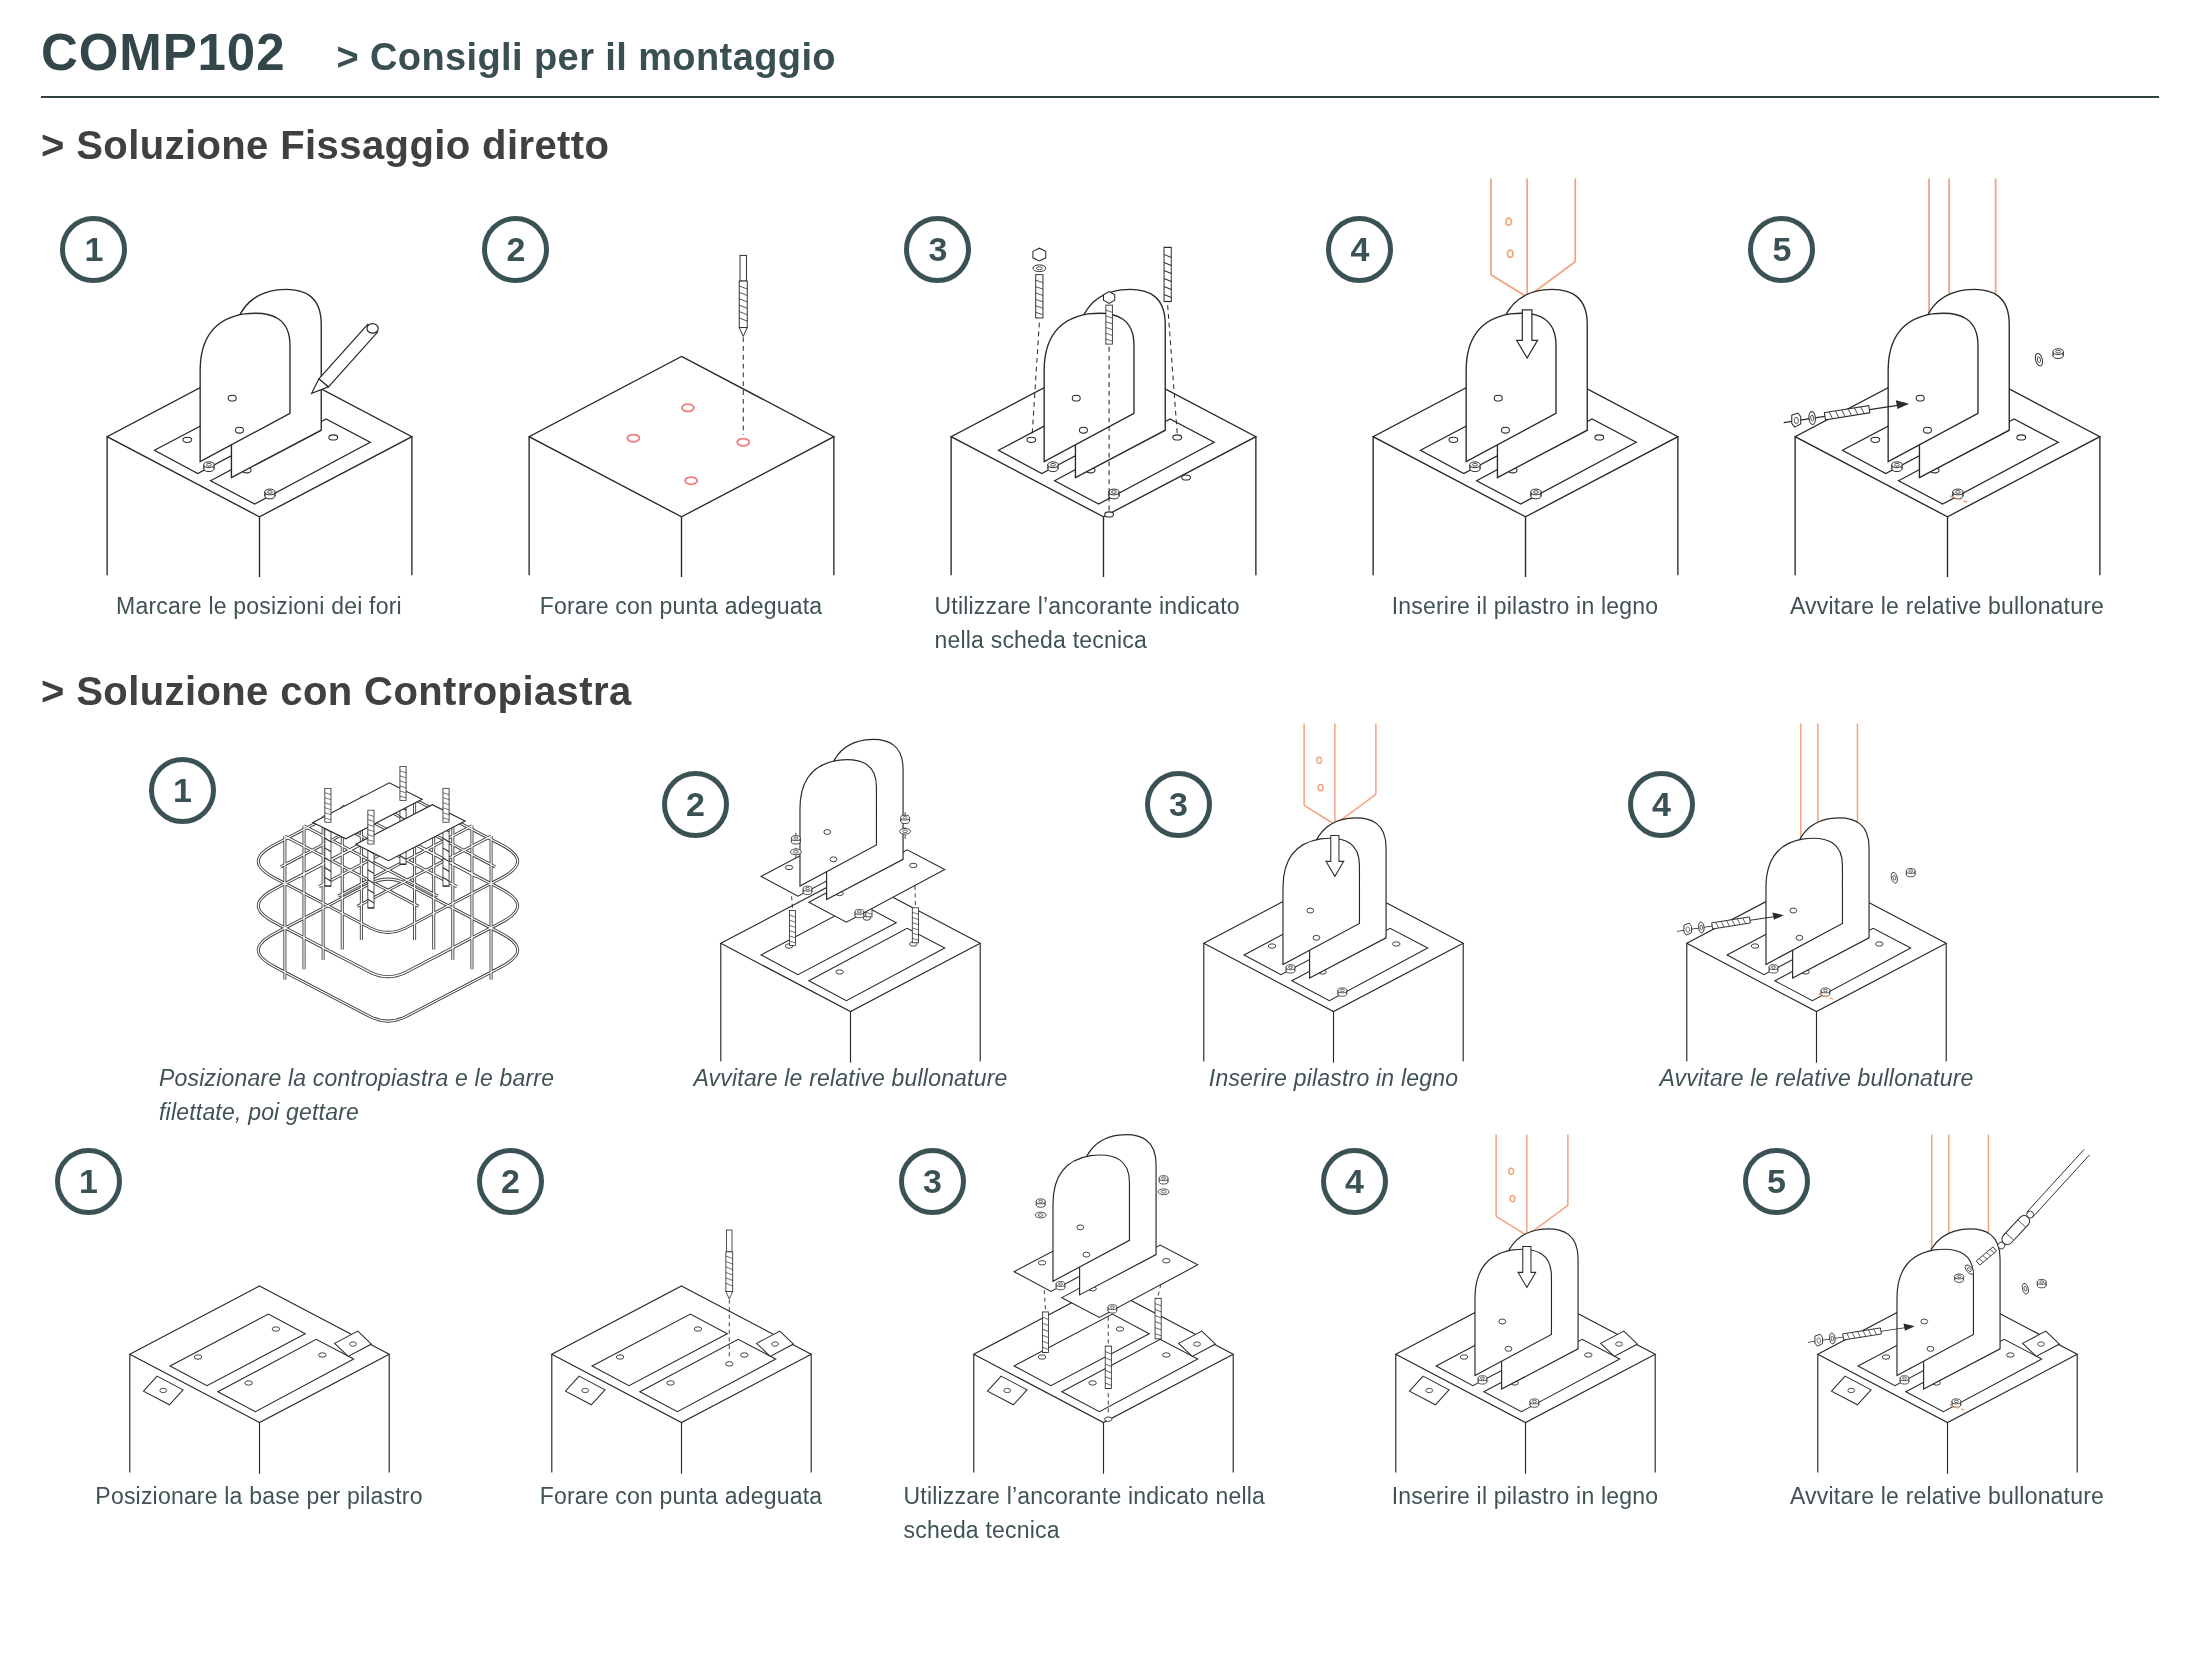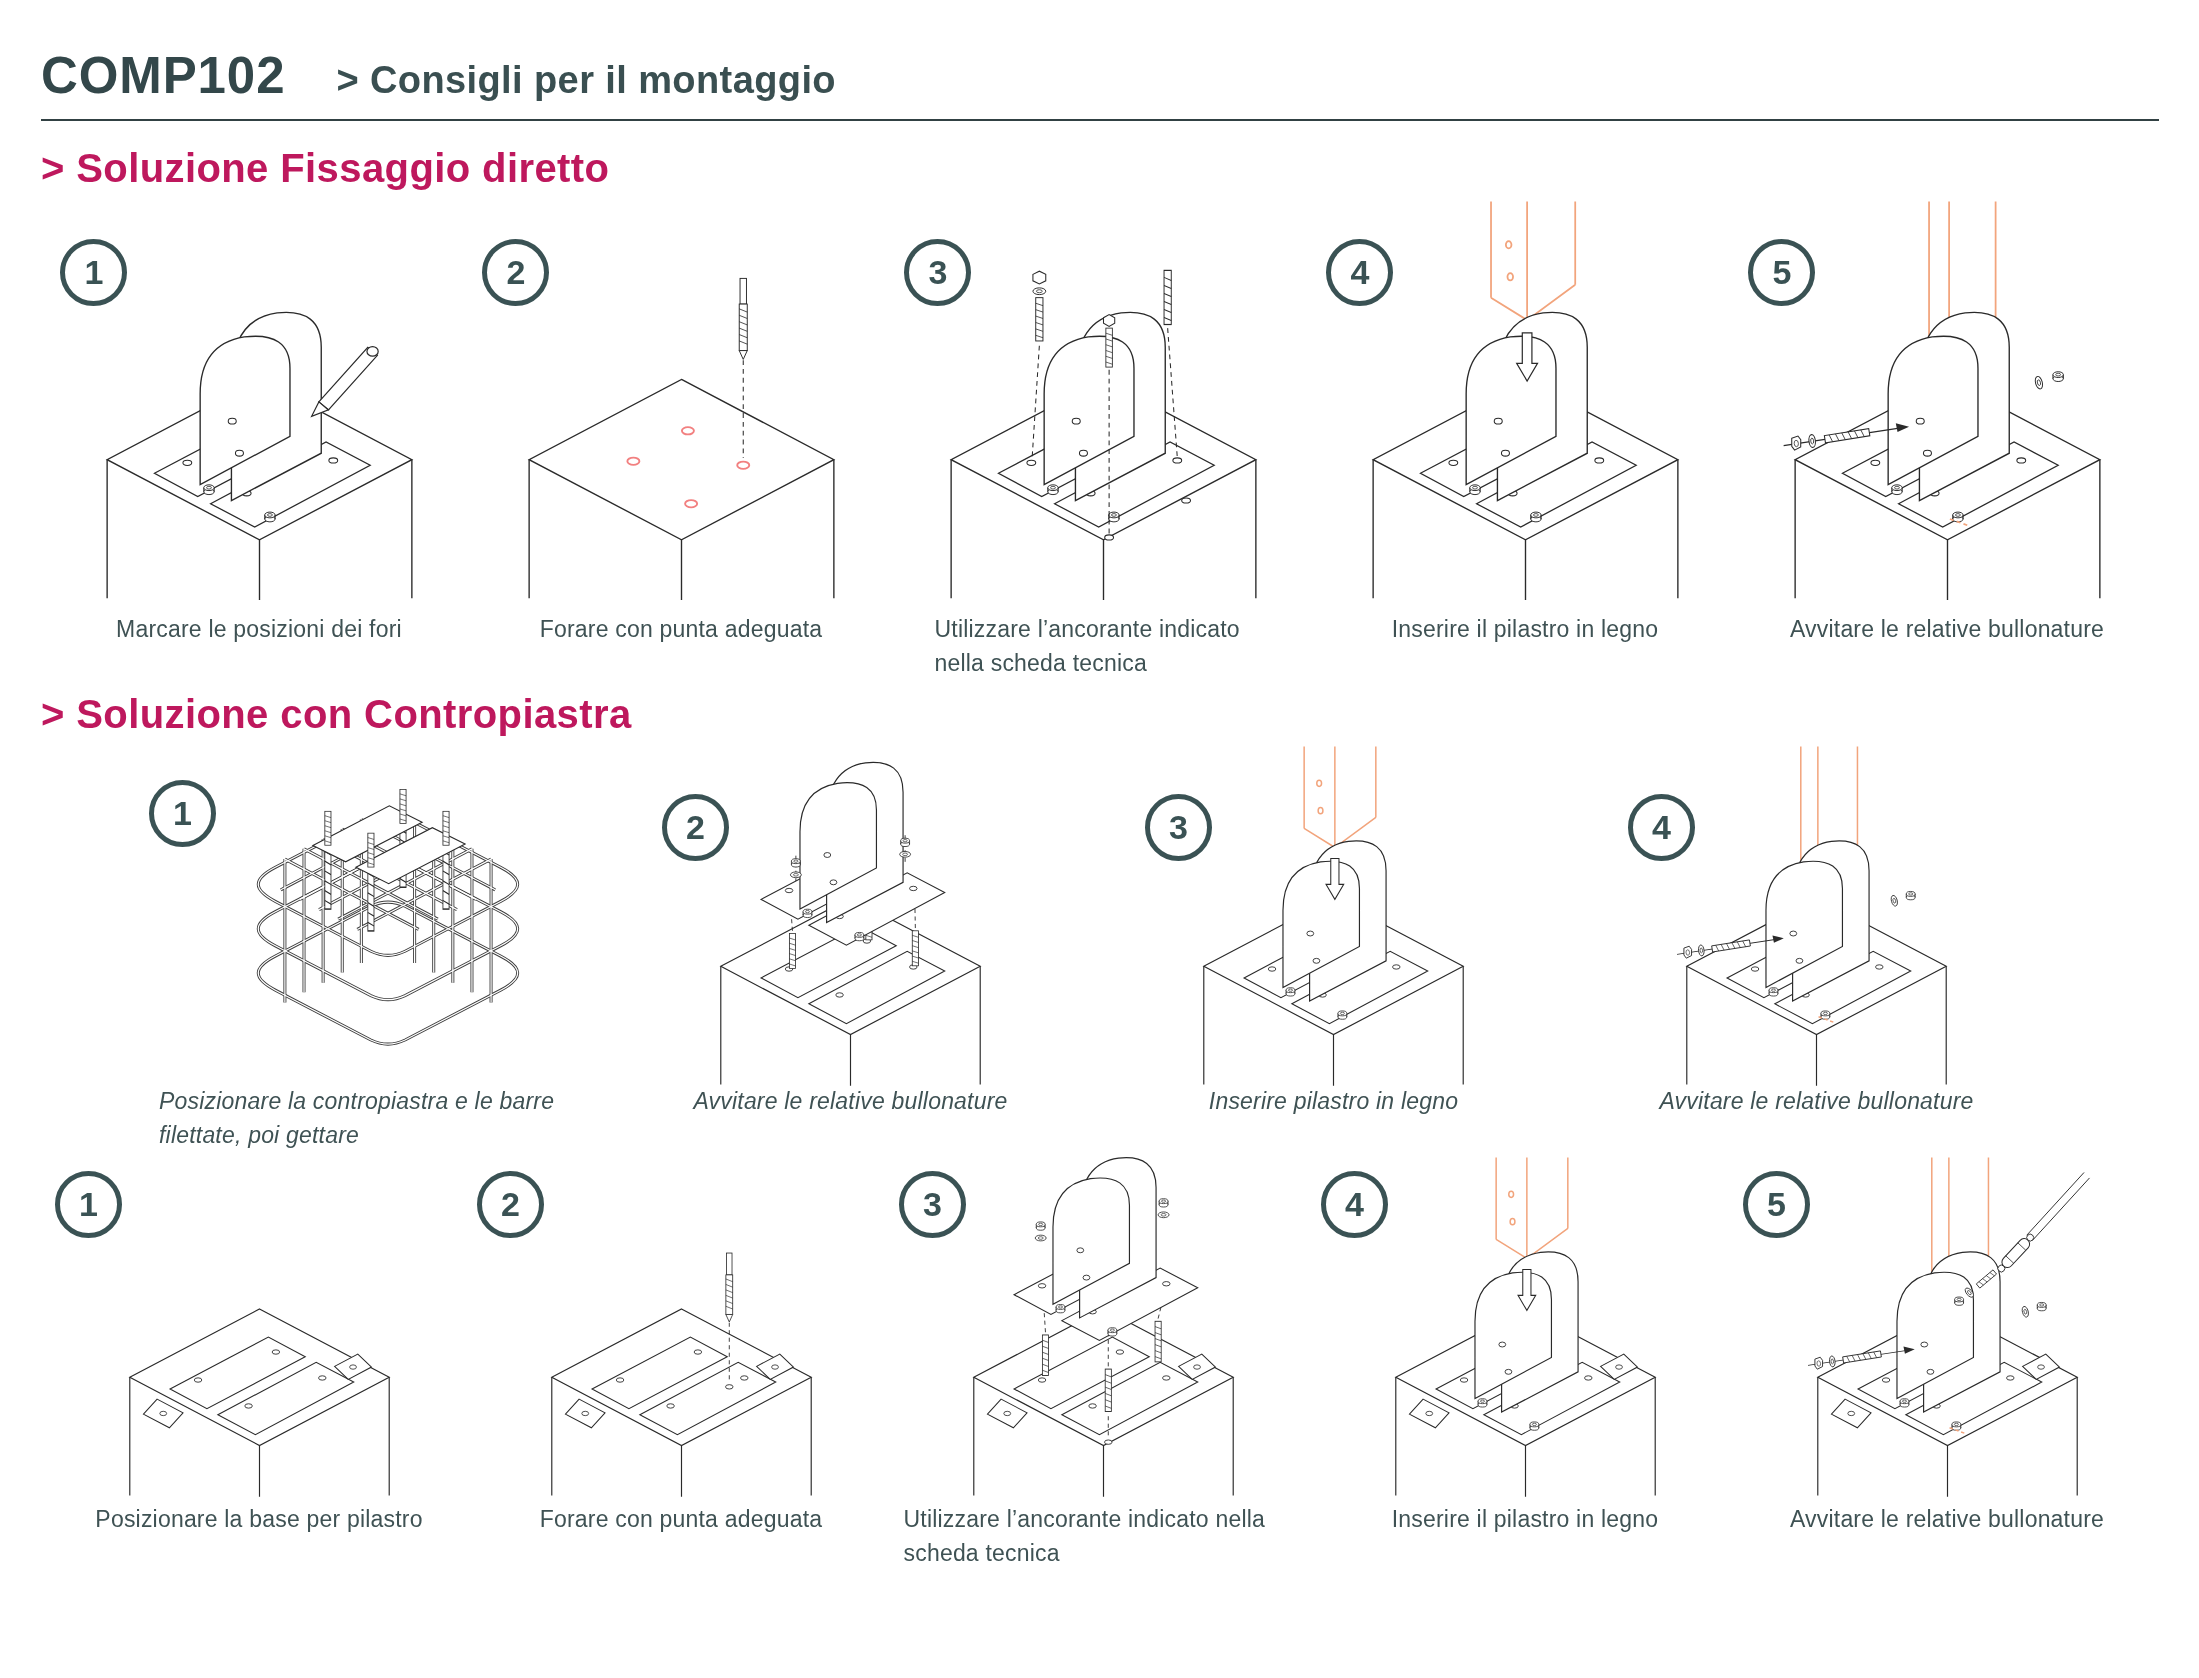--- a/index.html
+++ b/index.html
@@ -1,22 +1,22 @@
 <!DOCTYPE html>
 <html style="font-size:14px"><head>
 <meta charset="utf-8">
 <style>
   html,body{margin:0;padding:0;background:#ffffff;}
   body{width:2200px;height:1678px;overflow:hidden;font-family:"Liberation Sans",sans-serif;}
-  .page{padding:23px 41px 0 41px;margin-top:23px;}
+  .page{padding:23px 41px 0 41px;}
   .hdr{display:flex;align-items:baseline;gap:51px;}
   .code{font-size:51px;font-weight:800;letter-spacing:0.9px;color:#33474a;}
   .sub{font-size:38px;font-weight:600;letter-spacing:0.4px;color:#3a4f51;}
   .rule{border:none;border-top:2.7px solid #314143;margin:14px 0 0 0;}
-  h2.sec{font-size:40px;font-weight:600;letter-spacing:0.4px;color:#be185d;margin:25px 0 3.5px 0;}
+  h2.sec{font-size:40px;font-weight:600;letter-spacing:0.4px;color:#404040;margin:25px 0 3.5px 0;}
   h2.sec.mid{margin-top:12.4px;}
   .row{display:flex;align-items:flex-start;}
   .row1,.row3{padding-left:7px;}
   .row2{padding-left:85px;}
   .step{position:relative;display:flex;flex-direction:column;align-items:center;}
   .row1 .step,.row3 .step{width:422px;}
   .row2 .step{width:483px;}
   .badge{position:absolute;width:57px;height:57px;border:5.3px solid #3a5254;border-radius:50%;
          display:flex;align-items:center;justify-content:center;
          font-size:34px;font-weight:800;color:#3a5254;background:#fff;z-index:2;}

